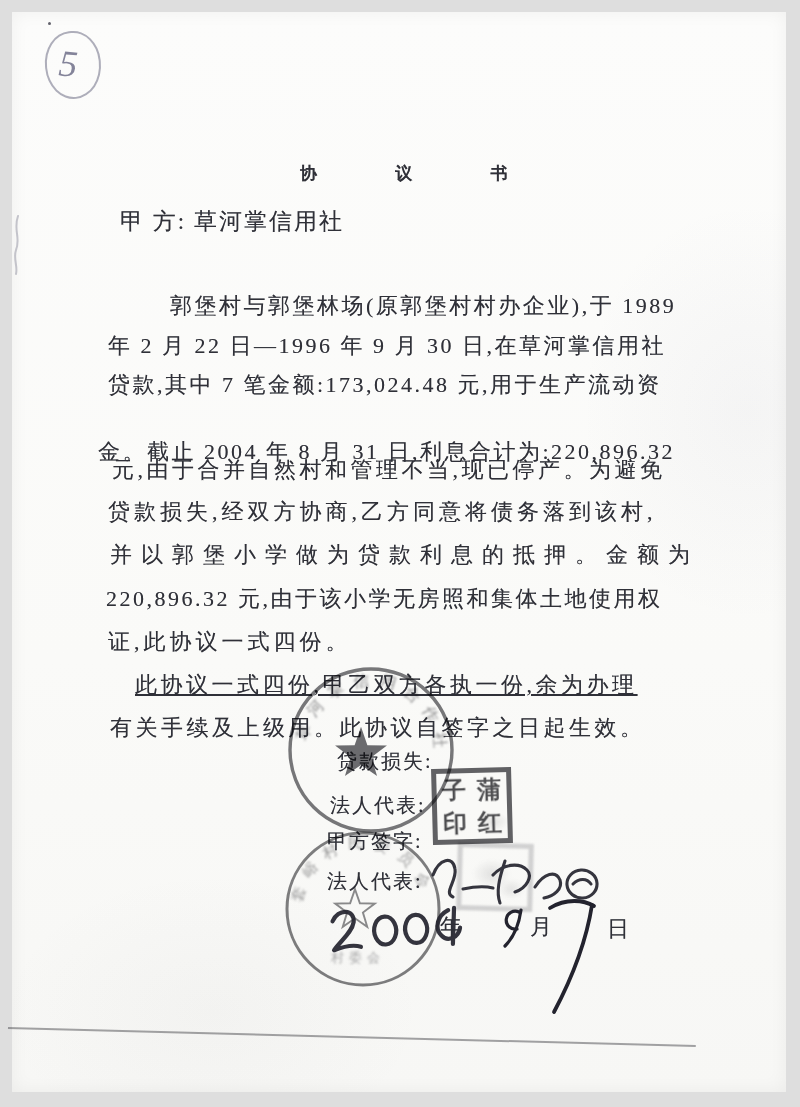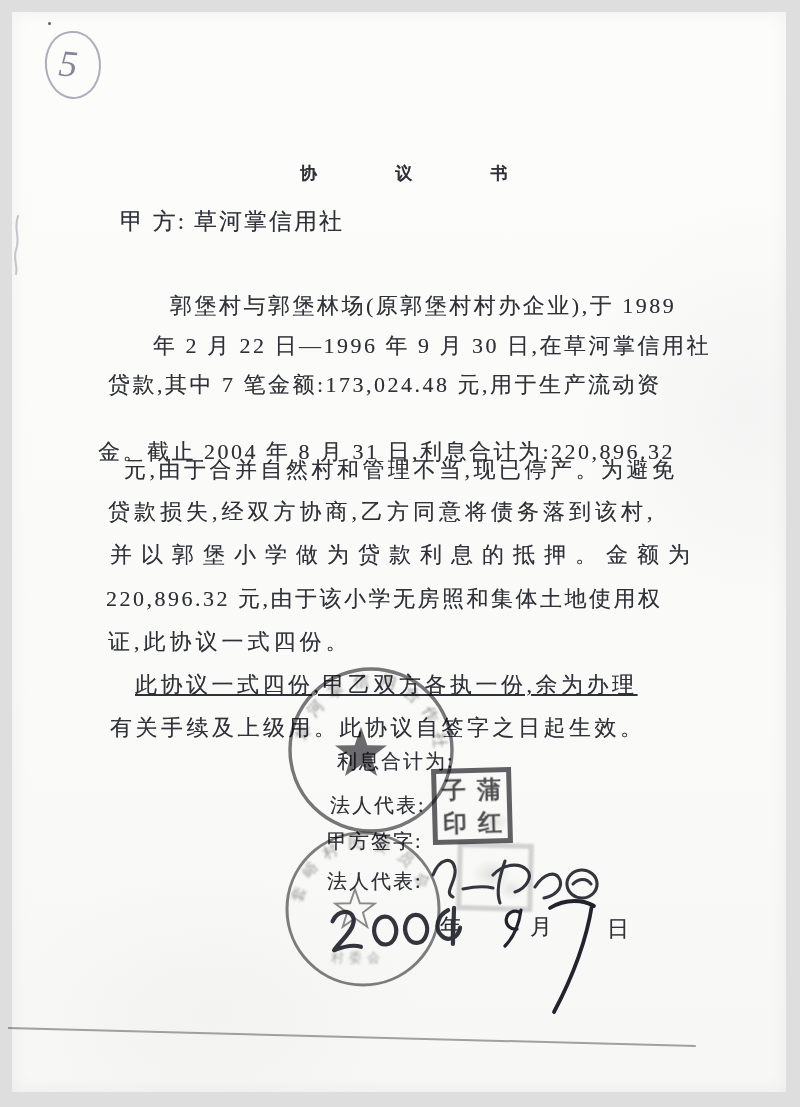--- a/index.html
+++ b/index.html
@@ -72,32 +72,32 @@
   </svg>
 
   <div class="abs ink title" style="left:288px;top:150px;">协  议  书</div>
 
   <div class="abs ink party" style="left:108px;top:194px;">
     <span>甲 方:</span>
     <span style="margin-left:0;text-align:center;">草河掌信用社</span>
   </div>
 
   <div class="abs ink bodyline" style="left:158px;top:279px;letter-spacing:2.5px;">郭堡村与郭堡林场(原郭堡村村办企业),于 1989</div>
-  <div class="abs ink bodyline" style="left:96px;top:319px;letter-spacing:2.5px;margin-left:45px;">年 2 月 22 日—1996 年 9 月 30 日,在草河掌信用社</div>
+  <div class="abs ink bodyline" style="left:96px;top:319px;letter-spacing:2.5px;">年 2 月 22 日—1996 年 9 月 30 日,在草河掌信用社</div>
   <div class="abs ink bodyline" style="left:96px;top:358px;letter-spacing:2.5px;">贷款,其中 7 笔金额:173,024.48 元,用于生产流动资</div>
   <div class="abs ink bodyline" style="left:86px;top:400px;letter-spacing:2.5px;margin-top:25px;">金。截止 2004 年 8 月 31 日,利息合计为:220,896.32</div>
-  <div class="abs ink bodyline" style="left:112px;top:443px;letter-spacing:3.5px;text-align:right;">元,由于合并自然村和管理不当,现已停产。为避免</div>
+  <div class="abs ink bodyline" style="left:100px;top:443px;letter-spacing:3.5px;text-align:right;">元,由于合并自然村和管理不当,现已停产。为避免</div>
   <div class="abs ink bodyline" style="left:96px;top:485px;letter-spacing:4px;">贷款损失,经双方协商,乙方同意将债务落到该村,</div>
   <div class="abs ink bodyline" style="left:98px;top:528px;letter-spacing:9px;">并以郭堡小学做为贷款利息的抵押。金额为</div>
   <div class="abs ink bodyline" style="left:94px;top:572px;letter-spacing:2.5px;">220,896.32 元,由于该小学无房照和集体土地使用权</div>
   <div class="abs ink bodyline" style="left:96px;top:615px;letter-spacing:4px;">证,此协议一式四份。</div>
   <div class="abs ink bodyline" style="left:123px;top:658px;letter-spacing:3.5px;text-decoration:underline;">此协议一式四份,甲乙双方各执一份,余为办理</div>
   <div class="abs ink bodyline" style="left:98px;top:701px;letter-spacing:3.5px;">有关手续及上级用。此协议自签字之日起生效。</div>
 
-  <div class="abs ink siglabel" style="left:325px;top:736px;">利息合计为:</div>
+  <div class="abs ink siglabel" style="left:325px;top:736px;">贷款损失:</div>
   <div class="abs ink siglabel" style="left:318px;top:780px;">法人代表:</div>
   <div class="abs ink siglabel" style="left:315px;top:816px;">甲方签字:</div>
   <div class="abs ink siglabel" style="left:315px;top:856px;">法人代表:</div>
 
   <svg class="abs stamp" style="left:273px;top:652px;" width="172" height="172" viewBox="0 0 172 172">
     <defs>
       <path id="arcA" d="M 22 86 A 64 64 0 1 1 150 86 A 64 64 0 1 1 22 86"></path>
     </defs>
     <circle cx="86" cy="86" r="81" fill="none" stroke="#3b3b3f" stroke-width="3.4" stroke-opacity="0.82"></circle>
     <text font-size="16" letter-spacing="9" fill="#3b3b3f" fill-opacity="0.68" style="filter:blur(0.8px);">

